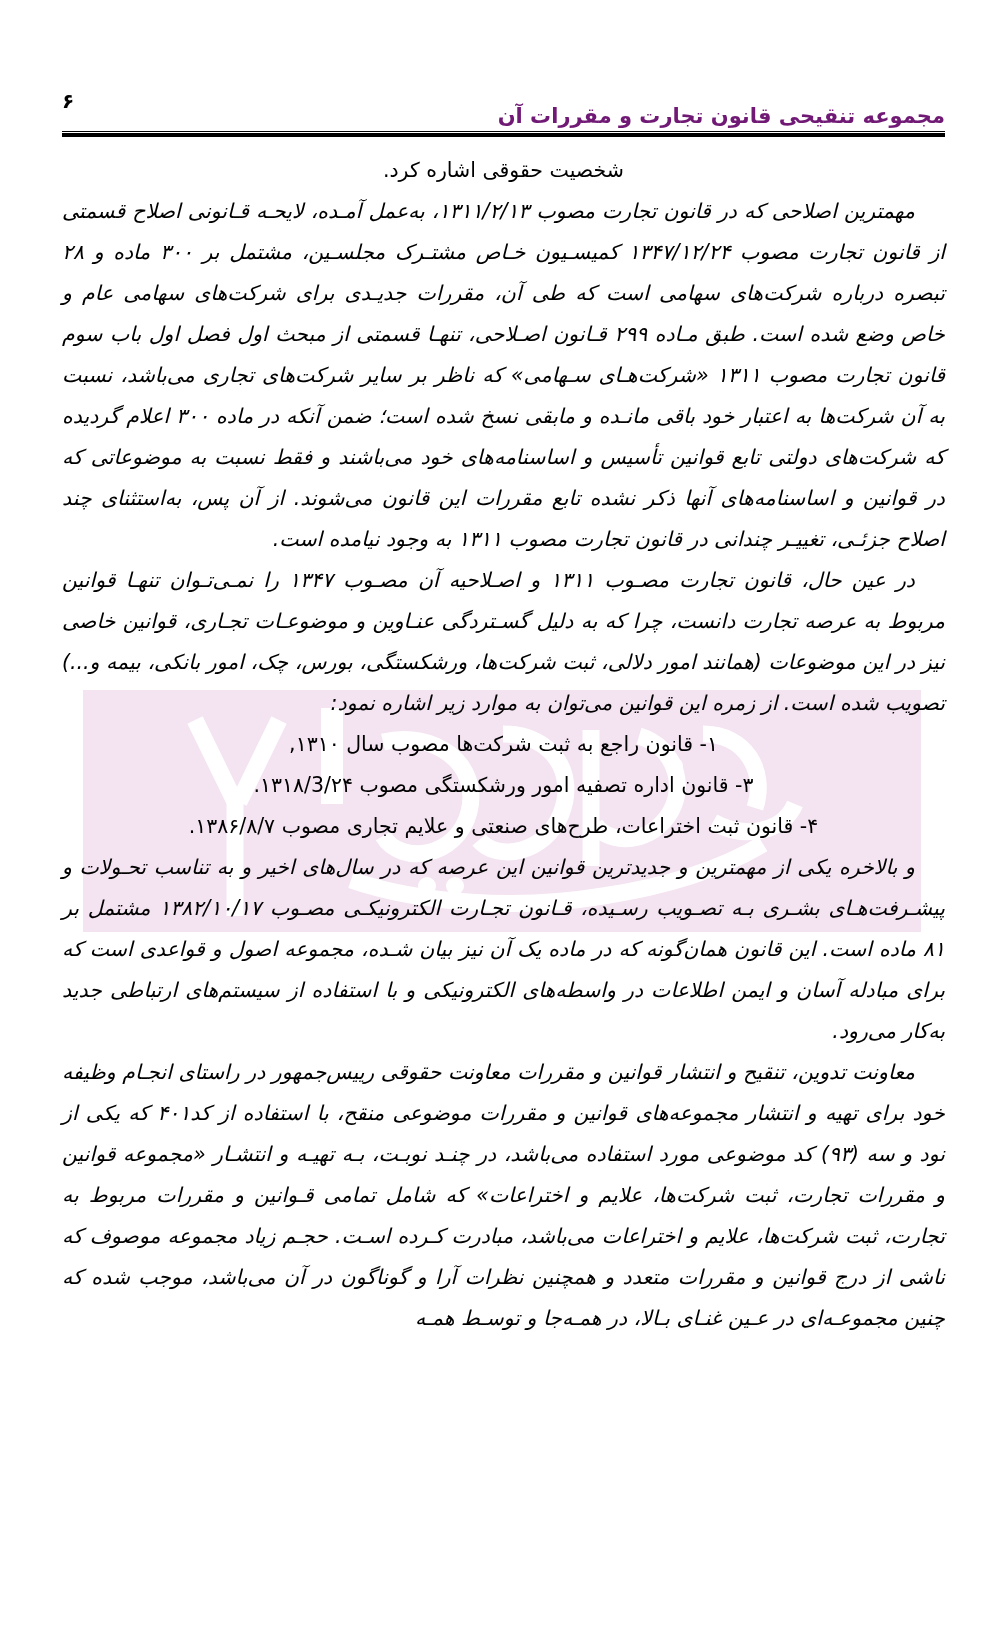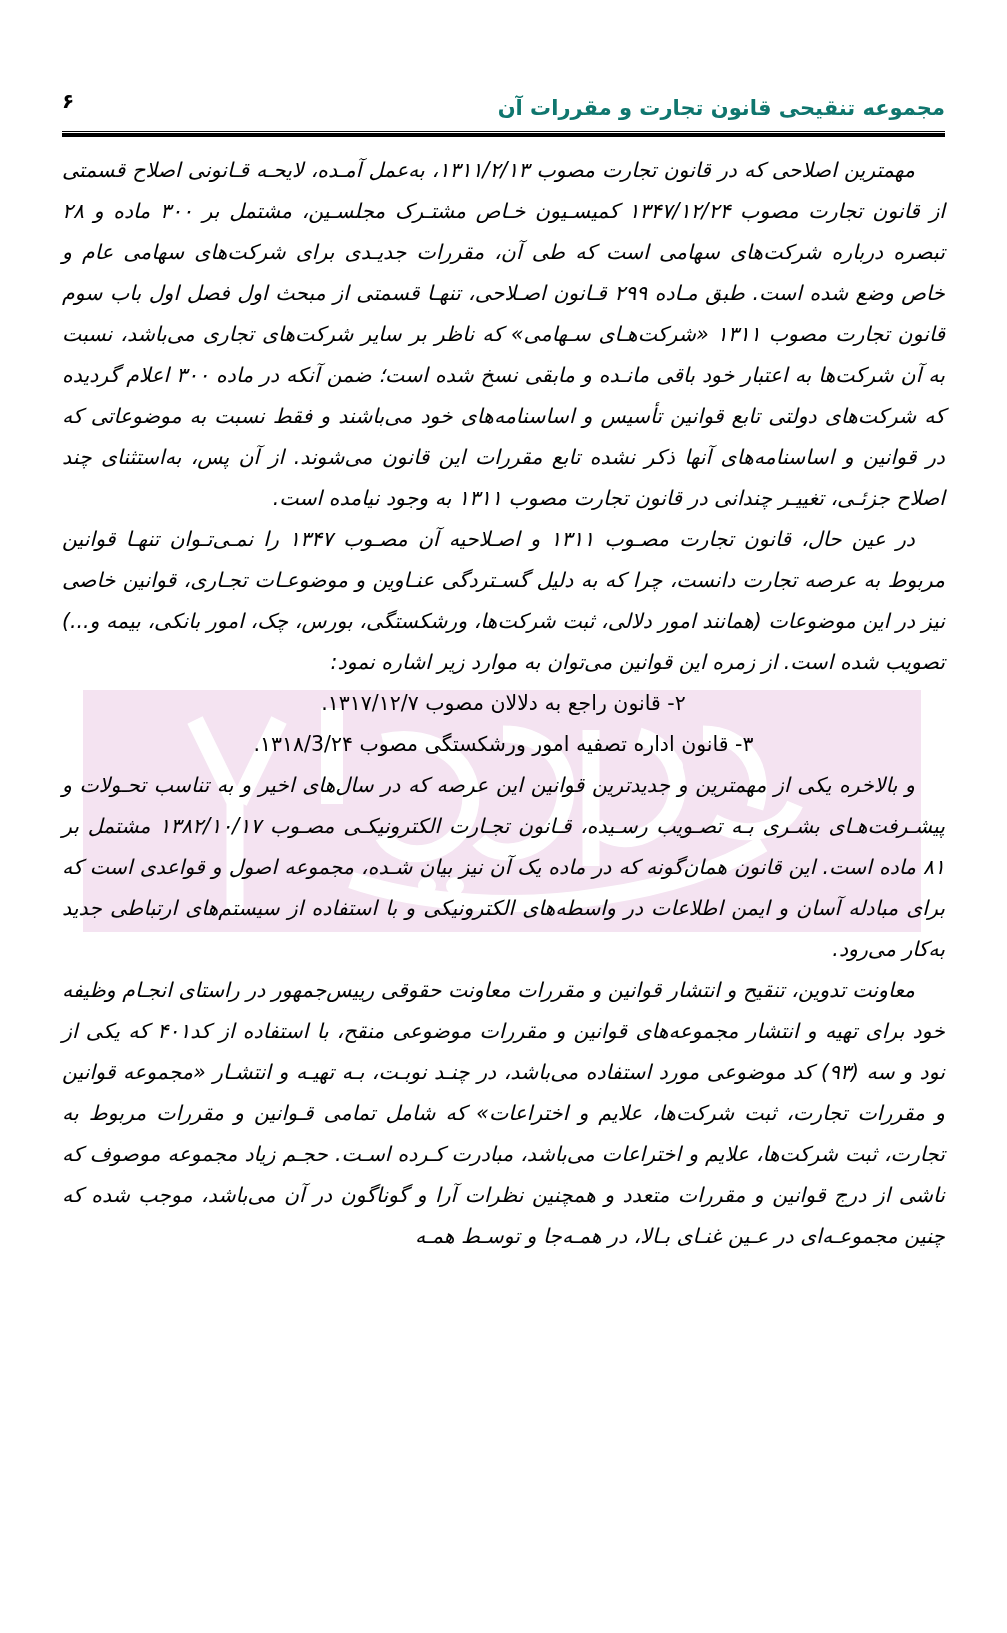--- a/index.html
+++ b/index.html
@@ -25,24 +25,24 @@
     top: 88px;
     right: 62px;
     left: 62px;
     height: 40px;
     direction: rtl;
   }
 
   .header-title {
     position: absolute;
     right: 0;
-    top: 8px;
+    top: 16px;
     font-size: 21px;
     font-weight: 700;
-    color: #0f766e;
+    color: #701a75;
     letter-spacing: 0px;
     white-space: nowrap;
   }
 
   .header-pageno {
     position: absolute;
     left: 0;
     top: 1px;
     font-size: 20px;
     font-weight: 700;
@@ -166,27 +166,29 @@
         <rect x="238" y="18" width="22" height="96"></rect>
         <circle cx="344" cy="196" r="9"></circle>
         <circle cx="372" cy="196" r="9"></circle>
         <circle cx="592" cy="76" r="8"></circle>
       </g>
     </svg>
   </div>
 
   <div class="content">
 
+    <p class="para last-center">شخصیت حقوقی اشاره کرد.</p>
 
     <p class="para indent">مهمترین اصلاحی که در قانون تجارت مصوب ۱۳۱۱/۲/۱۳، به‌عمل آمـده، لایحـه قـانونی اصلاح قسمتی از قانون تجارت مصوب ۱۳۴۷/۱۲/۲۴ کمیسـیون خـاص مشتـرک مجلسـین، مشتمل بر ۳۰۰ ماده و ۲۸ تبصره درباره شرکت‌های سهامی است که طی آن، مقررات جدیـدی برای شرکت‌های سهامی عام و خاص وضع شده است. طبق مـاده ۲۹۹ قـانون اصـلاحی، تنهـا قسمتی از مبحث اول فصل اول باب سوم قانون تجارت مصوب ۱۳۱۱ «شرکت‌هـای سـهامی» که ناظر بر سایر شرکت‌های تجاری می‌باشد، نسبت به آن شرکت‌ها به اعتبار خود باقی مانـده و مابقی نسخ شده است؛ ضمن آنکه در ماده ۳۰۰ اعلام گردیده که شرکت‌های دولتی تابع قوانین تأسیس و اساسنامه‌های خود می‌باشند و فقط نسبت به موضوعاتی که در قوانین و اساسنامه‌های آنها ذکر نشده تابع مقررات این قانون می‌شوند. از آن پس، به‌استثنای چند اصلاح جزئـی، تغییـر چندانی در قانون تجارت مصوب ۱۳۱۱ به وجود نیامده است.</p>
 
     <p class="para indent">در عین حال، قانون تجارت مصـوب ۱۳۱۱ و اصـلاحیه آن مصـوب ۱۳۴۷ را نمـی‌تـوان تنهـا قوانین مربوط به عرصه تجارت دانست، چرا که به دلیل گسـتردگی عنـاوین و موضوعـات تجـاری، قوانین خاصی نیز در این موضوعات (همانند امور دلالی، ثبت شرکت‌ها، ورشکستگی، بورس، چک، امور بانکی، بیمه و...) تصویب شده است. از زمره این قوانین می‌توان به موارد زیر اشاره نمود:</p>
 
-    <p class="list-item">۲- قانون راجع به دلالان مصوب ۱۳۱۷/۱۲/۷.</p>
+    <p class="list-item">۱- قانون راجع به ثبت شرکت‌ها مصوب سال ۱۳۱۰,</p>
     <p class="list-item">۳- قانون اداره تصفیه امور ورشکستگی مصوب ۱۳۱۸/3/۲۴.</p>
+    <p class="list-item">۴- قانون ثبت اختراعات، طرح‌های صنعتی و علایم تجاری مصوب ۱۳۸۶/۸/۷.</p>
 
     <p class="para indent">و بالاخره یکی از مهمترین و جدیدترین قوانین این عرصه که در سال‌های اخیر و به تناسب تحـولات و پیشـرفت‌هـای بشـری بـه تصـویب رسـیده، قـانون تجـارت الکترونیکـی مصـوب ۱۳۸۲/۱۰/۱۷ مشتمل بر ۸۱ ماده است. این قانون همان‌گونه که در ماده یک آن نیز بیان شـده، مجموعه اصول و قواعدی است که برای مبادله آسان و ایمن اطلاعات در واسطه‌های الکترونیکی و با استفاده از سیستم‌های ارتباطی جدید به‌کار می‌رود.</p>
 
     <p class="para indent">معاونت تدوین، تنقیح و انتشار قوانین و مقررات معاونت حقوقی رییس‌جمهور در راستای انجـام وظیفه خود برای تهیه و انتشار مجموعه‌های قوانین و مقررات موضوعی منقح، با استفاده از کد۴۰۱ که یکی از نود و سه (۹۳) کد موضوعی مورد استفاده می‌باشد، در چنـد نوبـت، بـه تهیـه و انتشـار «مجموعه قوانین و مقررات تجارت، ثبت شرکت‌ها، علایم و اختراعات» که شامل تمامی قـوانین و مقررات مربوط به تجارت، ثبت شرکت‌ها، علایم و اختراعات می‌باشد، مبادرت کـرده اسـت. حجـم زیاد مجموعه موصوف که ناشی از درج قوانین و مقررات متعدد و همچنین نظرات آرا و گوناگون در آن می‌باشد، موجب شده که چنین مجموعـه‌ای در عـین غنـای بـالا، در همـه‌جا و توسـط همـه</p>
 
   </div>
 
 </div>
 
 </body></html>

